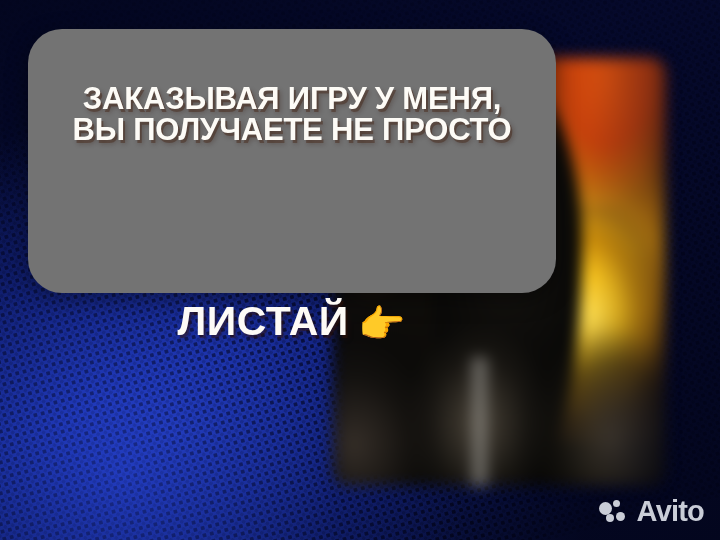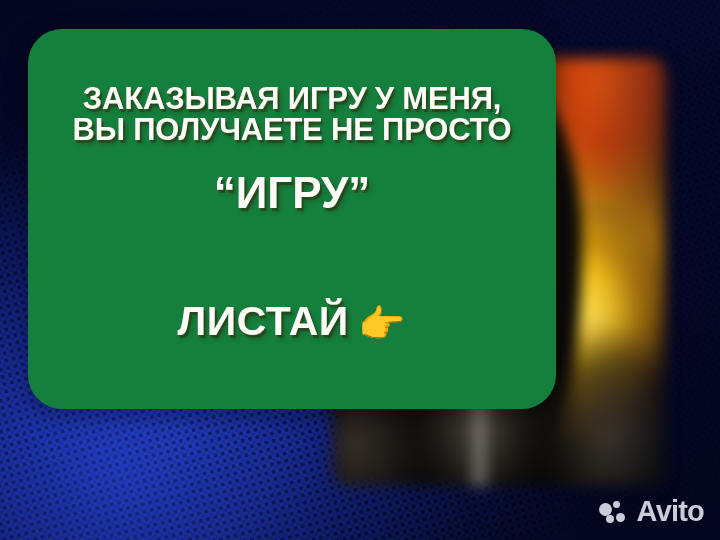--- a/index.html
+++ b/index.html
@@ -138,22 +138,22 @@
       rgba(0,0,0,0) 40%, rgba(0,0,0,0) 74%,
       rgba(6,8,30,0.35) 94%, rgba(6,8,30,0.85) 100%);
   }
 
   
   .card {
     position: absolute;
     left: 28px;
     top: 29px;
     width: 528px;
-    height: 380px;
-    background: #15803d;
+    height: 264px;
+    background: #737373;
     border-radius: 34px;
     box-shadow: 0 6px 22px rgba(0,0,0,0.40);
     text-decoration: underline;
   }
 
   .card-text {
     position: absolute;
     left: 0; right: 0;
     text-align: center;
     color: #fdfbf6;
@@ -192,21 +192,21 @@
     margin-left: 10px;
     vertical-align: -2px;
   }
 
   
   .avito {
     position: absolute;
     right: 16px;
     bottom: 14px;
     display: flex;
-    align-items: flex-end;
+    align-items: center;
     gap: 12px;
     opacity: 0.93;
   }
   .avito-mark {
     position: relative;
     width: 26px;
     height: 26px;
     flex: 0 0 auto;
   }
   .avito-mark i {
@@ -251,21 +251,20 @@
     </div>
   </div>
 
   <div class="card">
 
     <div class="card-text headline">
       <span class="l1">ЗАКАЗЫВАЯ ИГРУ У МЕНЯ,</span>
       <span class="l2">ВЫ ПОЛУЧАЕТЕ НЕ ПРОСТО</span>
     </div>
 
-    <div class="card-text emph">“ИГРУ”</div>
 
     <div class="card-text cta">
       <span>ЛИСТАЙ</span><span class="hand">👉</span>
     </div>
 
   </div>
 
   <div class="avito">
     <span class="avito-mark">
       <i class="d1"></i>

